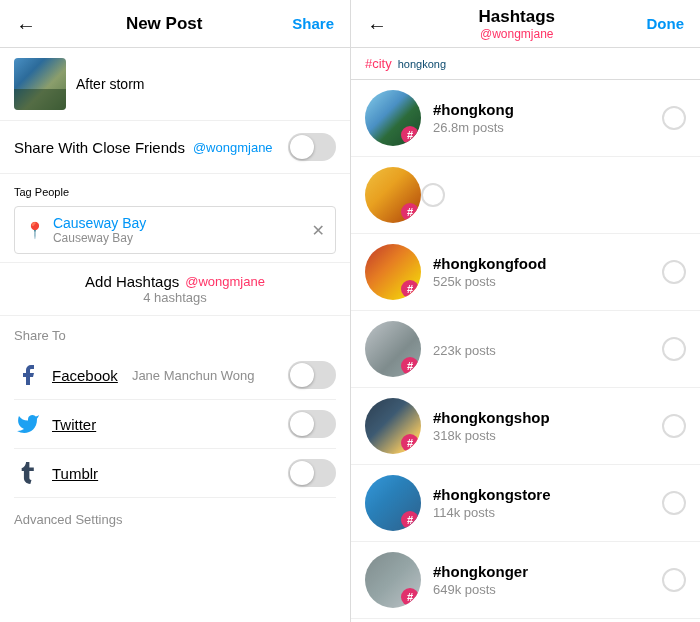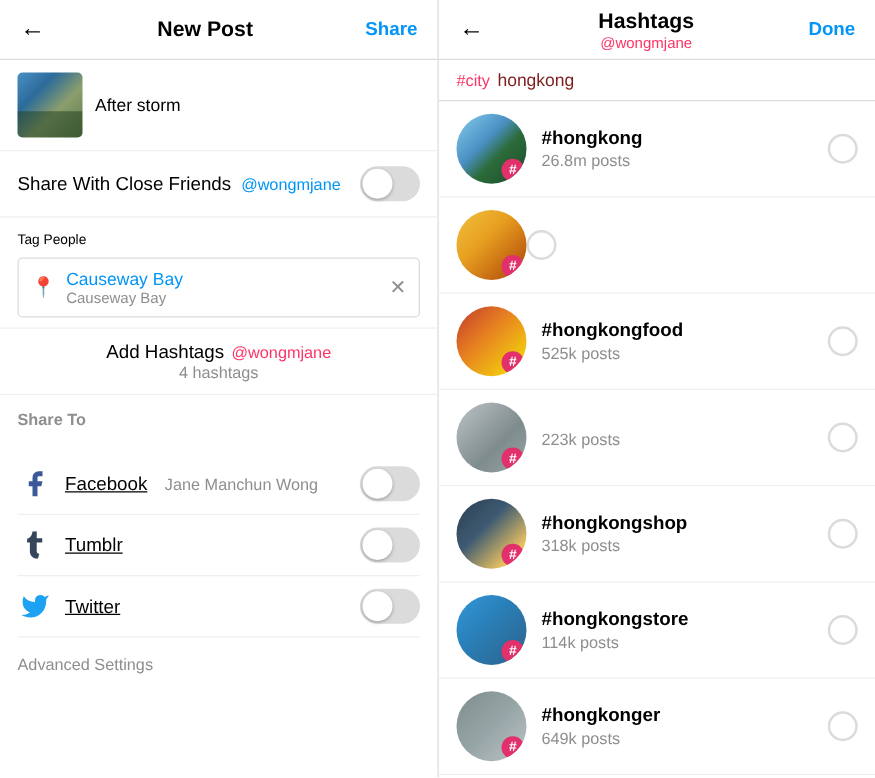--- a/index.html
+++ b/index.html
@@ -208,22 +208,22 @@
     }
 
     
     .share-to-section {
       padding: 12px 14px 0;
     }
 
     .share-to-label {
       font-size: 13px;
       color: #8e8e8e;
-      margin-bottom: 20px;
-      font-weight: 700;
+      margin-bottom: 8px;
+      font-weight: 400;
     }
 
     .social-row {
       display: flex;
       align-items: center;
       justify-content: space-between;
       padding: 10px 0;
       border-bottom: 1px solid #efefef;
     }
 
@@ -308,22 +308,22 @@
       z-index: 9;
     }
 
     .hashtag-search-user {
       font-size: 13px;
       color: #ff3366;
       white-space: nowrap;
     }
 
     .hashtag-search-input {
-      font-size: 14px;
-      color: #7f1d1d;
+      font-size: 11px;
+      color: #0c4a6e;
       border: none;
       outline: none;
       flex: 1;
     }
 
     
     .hashtag-item {
       display: flex;
       align-items: center;
       padding: 10px 14px;
@@ -448,40 +448,40 @@
         </div>
         <span class="social-name">Facebook</span>
         <span class="social-username">Jane Manchun Wong</span>
       </div>
       <div class="toggle"></div>
     </div>
 
     <div class="social-row">
       <div class="social-left">
         <div class="social-icon">
+          <svg width="24" height="24" viewBox="0 0 24 24" fill="#1da1f2">
+              <path d="M23 3a10.9 10.9 0 0 1-3.14 1.53 4.48 4.48 0 0 0-7.86 3v1A10.66 10.66 0 0 1 3 4s-4 9 5 13a11.64 11.64 0 0 1-7 2c9 5 20 0 20-11.5a4.5 4.5 0 0 0-.08-.83A7.72 7.72 0 0 0 23 3z"></path>
+            </svg>
+        </div>
+        <span class="social-name">Twitter</span>
+      </div>
+      <div class="toggle"></div>
+    </div>
+
+    <div class="social-row">
+      <div class="social-left">
+        <div class="social-icon">
           <svg width="22" height="22" viewBox="0 0 24 24" fill="#35465c">
               <path d="M14.563 24c-5.093 0-7.031-3.756-7.031-6.411V9.747H5.116V6.648c3.63-1.313 4.512-4.596 4.71-6.469C9.84.051 9.941 0 9.999 0h3.517v6.114h4.801v3.633h-4.82v7.47c.016 1.001.375 2.371 2.228 2.371h.07c.5-.01 1.177-.157 1.fever-.385l1.173 3.320c-.456.212-1.682.907-3.385.907"></path>
             </svg>
         </div>
         <span class="social-name">Tumblr</span>
       </div>
       <div class="toggle"></div>
     </div>
-
-    <div class="social-row">
-      <div class="social-left">
-        <div class="social-icon">
-          <svg width="24" height="24" viewBox="0 0 24 24" fill="#1da1f2">
-              <path d="M23 3a10.9 10.9 0 0 1-3.14 1.53 4.48 4.48 0 0 0-7.86 3v1A10.66 10.66 0 0 1 3 4s-4 9 5 13a11.64 11.64 0 0 1-7 2c9 5 20 0 20-11.5a4.5 4.5 0 0 0-.08-.83A7.72 7.72 0 0 0 23 3z"></path>
-            </svg>
-        </div>
-        <span class="social-name">Twitter</span>
-      </div>
-      <div class="toggle"></div>
-    </div>
   </div>
 
   <div class="advanced-settings">
     <span>Advanced Settings</span>
   </div>
 
 </div>
 
 <div class="right-panel">
 

